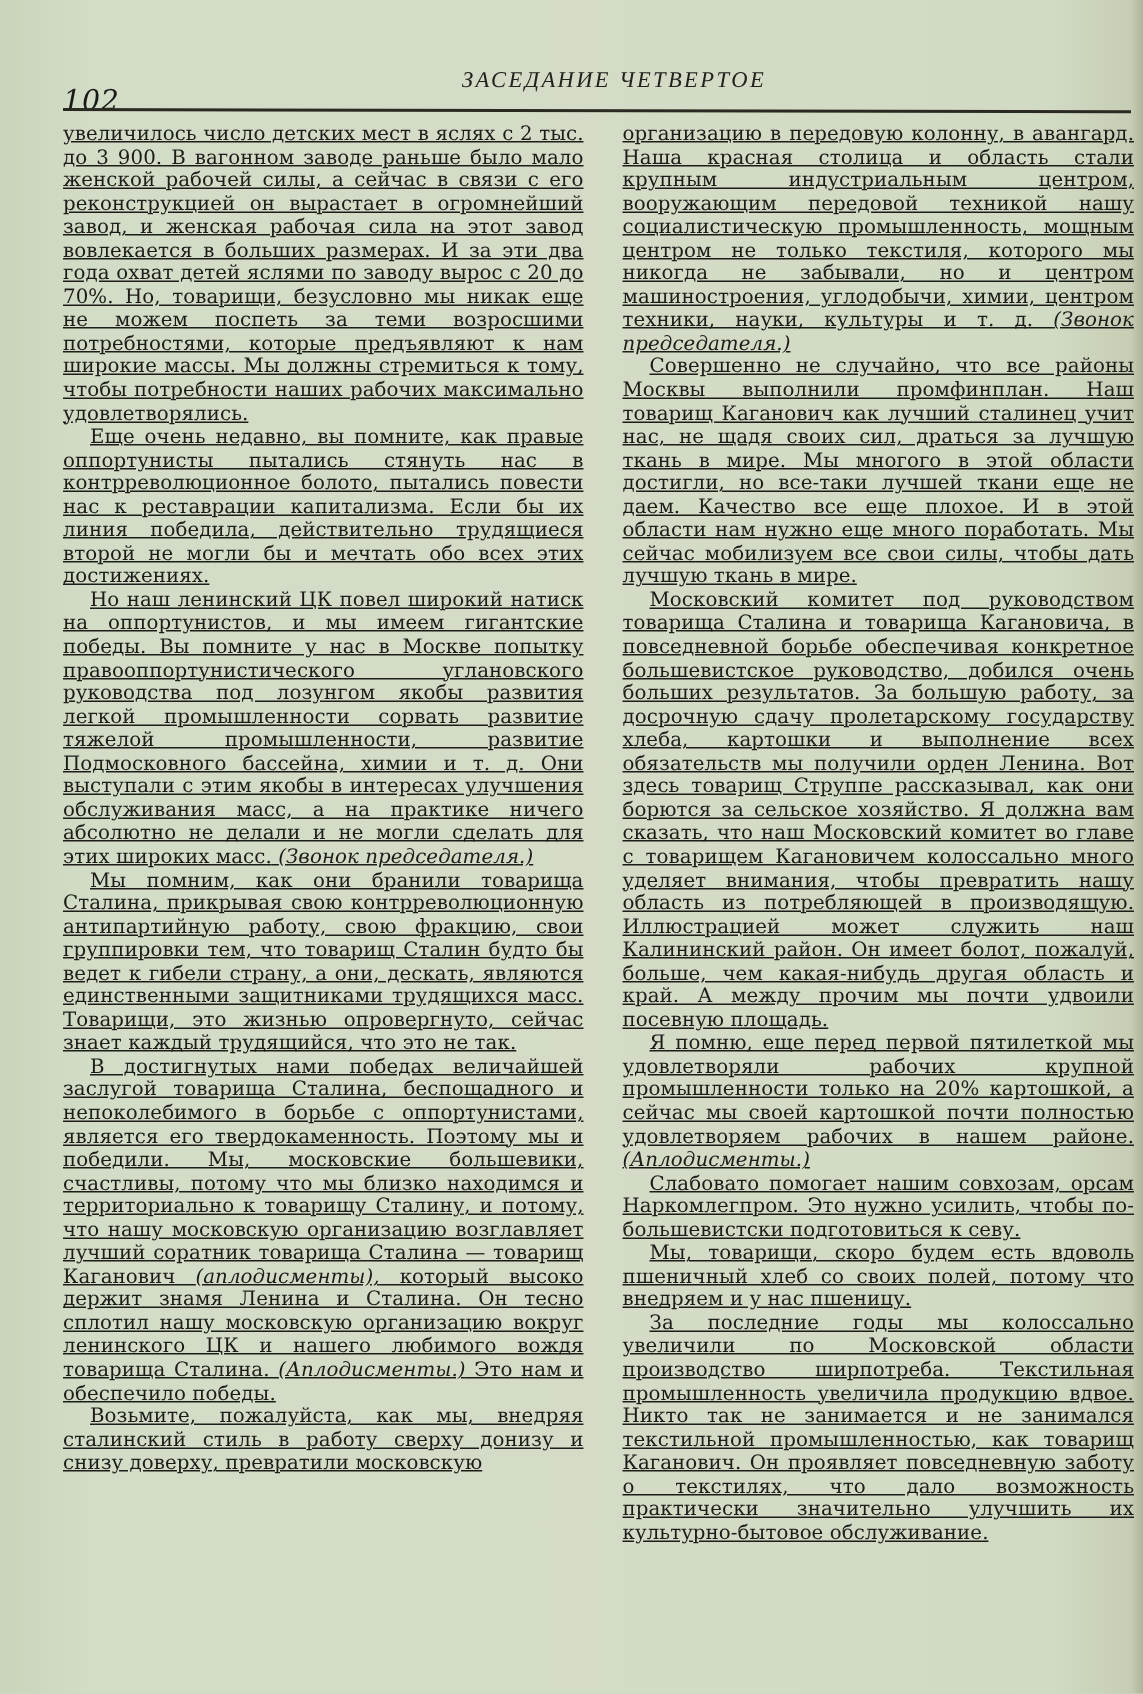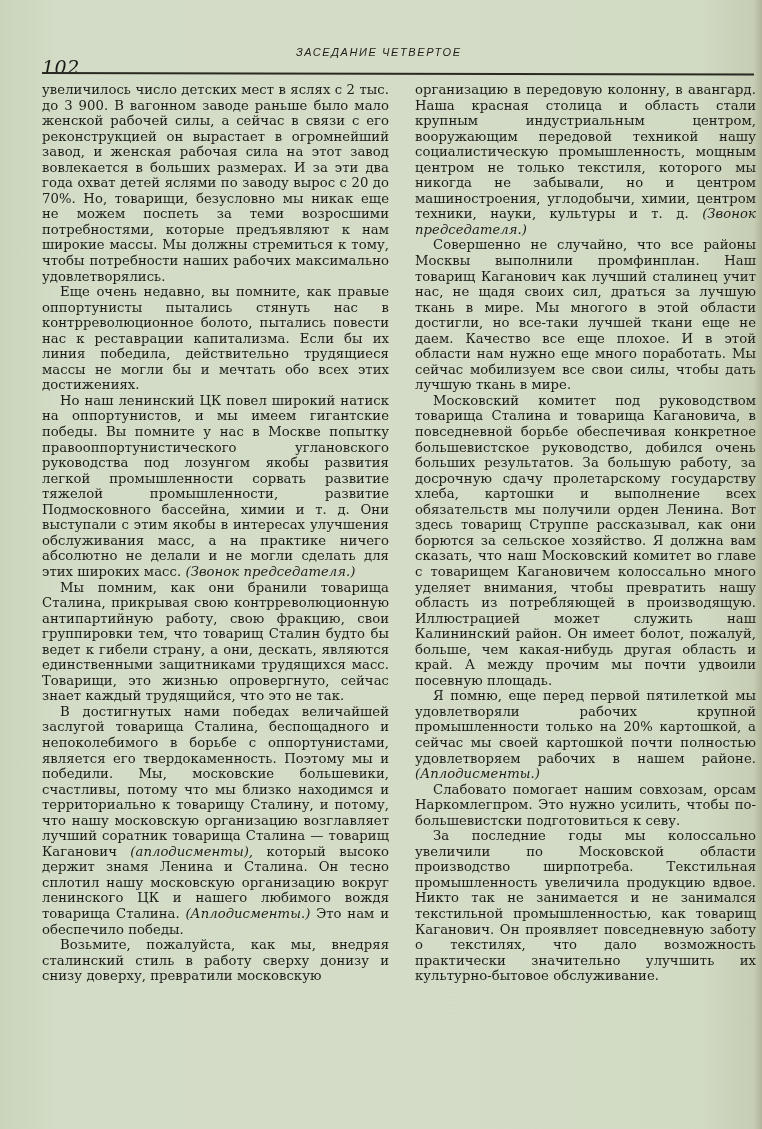--- a/index.html
+++ b/index.html
@@ -37,24 +37,24 @@
       left: 0; top: 0;
       font-family: "DejaVu Serif", serif;
       font-style: italic;
       font-size: 19px;
       letter-spacing: 0.5px;
       color: #1a1a16;
       margin-top: 12px;
     }
     .running-title {
       position: absolute;
-      left: 254px; top: 2px;
-      font-family: Liberation Sans, sans-serif;
+      left: 266px; top: 2px;
+      font-family: Liberation Serif, serif;
       font-style: italic;
-      font-size: 11px;
+      font-size: 15px;
       letter-spacing: 1.6px;
       color: #22221c;
     }
     .header-rule {
       position: absolute;
       left: 42px; top: 72px;
       width: 712px; height: 2px;
       background: #2a2a22;
       transform: rotate(0.12deg);
       transform-origin: left center;
@@ -72,20 +72,21 @@
       left: 42px;
       width: 347px;
     }
     .col-right {
       left: 415px;
       width: 341px;
     }
     .para {
       margin: 0;
       text-indent: 18px;
+      text-decoration: underline;
     }
     .para.no-indent {
       text-indent: 0;
     }
     .remark {
       font-style: italic;
     }
     .col-left .para, .col-right .para {
       letter-spacing: 0.05px;
     }
@@ -99,21 +100,21 @@
     <span class="page-number">102</span>
     <span class="running-title">ЗАСЕДАНИЕ ЧЕТВЕРТОЕ</span>
   </div>
   <div class="header-rule"></div>
 
   <div class="column col-left">
     <p class="para no-indent">
       <span>увеличилось число детских мест в яслях с 2 тыс. до 3 900. В вагонном заводе раньше было мало женской рабочей силы, а сейчас в связи с его реконструкцией он вырастает в огромнейший завод, и женская рабочая сила на этот завод вовлекается в больших размерах. И за эти два года охват детей яслями по заводу вырос с 20 до 70%. Но, товарищи, безусловно мы никак еще не можем поспеть за теми возросшими потребностями, которые предъявляют к нам широкие массы. Мы должны стремиться к тому, чтобы потребности наших рабочих максимально удовлетворялись.</span>
     </p>
     <p class="para">
-      <span>Еще очень недавно, вы помните, как правые оппортунисты пытались стянуть нас в контрреволюционное болото, пытались повести нас к реставрации капитализма. Если бы их линия победила, действительно трудящиеся массы не могли бы и мечтать обо всех этих достижениях.</span>
+      <span>Еще очень недавно, вы помните, как правые оппортунисты пытались стянуть нас в контрреволюционное болото, пытались повести нас к реставрации капитализма. Если бы их линия победила, действительно трудящиеся второй не могли бы и мечтать обо всех этих достижениях.</span>
     </p>
     <p class="para">
       <span>Но наш ленинский ЦК повел широкий натиск на оппортунистов, и мы имеем гигантские победы. Вы помните у нас в Москве попытку правооппортунистического углановского руководства под лозунгом якобы развития легкой промышленности сорвать развитие тяжелой промышленности, развитие Подмосковного бассейна, химии и т. д. Они выступали с этим якобы в интересах улучшения обслуживания масс, а на практике ничего абсолютно не делали и не могли сделать для этих широких масс.</span>
       <span class="remark">(Звонок председателя.)</span>
     </p>
     <p class="para">
       <span>Мы помним, как они бранили товарища Сталина, прикрывая свою контрреволюционную антипартийную работу, свою фракцию, свои группировки тем, что товарищ Сталин будто бы ведет к гибели страну, а они, дескать, являются единственными защитниками трудящихся масс. Товарищи, это жизнью опровергнуто, сейчас знает каждый трудящийся, что это не так.</span>
     </p>
     <p class="para">
       <span>В достигнутых нами победах величайшей заслугой товарища Сталина, беспощадного и непоколебимого в борьбе с оппортунистами, является его твердокаменность. Поэтому мы и победили. Мы, московские большевики, счастливы, потому что мы близко находимся и территориально к товарищу Сталину, и потому, что нашу московскую организацию возглавляет лучший соратник товарища Сталина — товарищ Каганович </span><span class="remark">(аплодисменты),</span><span> который высоко держит знамя Ленина и Сталина. Он тесно сплотил нашу московскую организацию вокруг ленинского ЦК и нашего любимого вождя товарища Сталина. </span><span class="remark">(Аплодисменты.)</span><span> Это нам и обеспечило победы.</span>
@@ -134,19 +135,22 @@
     <p class="para">
       <span>Московский комитет под руководством товарища Сталина и товарища Кагановича, в повседневной борьбе обеспечивая конкретное большевистское руководство, добился очень больших результатов. За большую работу, за досрочную сдачу пролетарскому государству хлеба, картошки и выполнение всех обязательств мы получили орден Ленина. Вот здесь товарищ Струппе рассказывал, как они борются за сельское хозяйство. Я должна вам сказать, что наш Московский комитет во главе с товарищем Кагановичем колоссально много уделяет внимания, чтобы превратить нашу область из потребляющей в производящую. Иллюстрацией может служить наш Калининский район. Он имеет болот, пожалуй, больше, чем какая-нибудь другая область и край. А между прочим мы почти удвоили посевную площадь.</span>
     </p>
     <p class="para">
       <span>Я помню, еще перед первой пятилеткой мы удовлетворяли рабочих крупной промышленности только на 20% картошкой, а сейчас мы своей картошкой почти полностью удовлетворяем рабочих в нашем районе. </span><span class="remark">(Аплодисменты.)</span>
     </p>
     <p class="para">
       <span>Слабовато помогает нашим совхозам, орсам Наркомлегпром. Это нужно усилить, чтобы по-большевистски подготовиться к севу.</span>
     </p>
     <p class="para">
+      <span>Мы, товарищи, скоро будем есть вдоволь пшеничный хлеб со своих полей, потому что внедряем и у нас пшеницу.</span>
+    </p>
+    <p class="para">
       <span>За последние годы мы колоссально увеличили по Московской области производство ширпотреба. Текстильная промышленность увеличила продукцию вдвое. Никто так не занимается и не занимался текстильной промышленностью, как товарищ Каганович. Он проявляет повседневную заботу о текстилях, что дало возможность практически значительно улучшить их культурно-бытовое обслуживание.</span>
     </p>
 
   </div>
 
   <div class="page-edge-right"></div>
 </div>
 
 </body></html>

